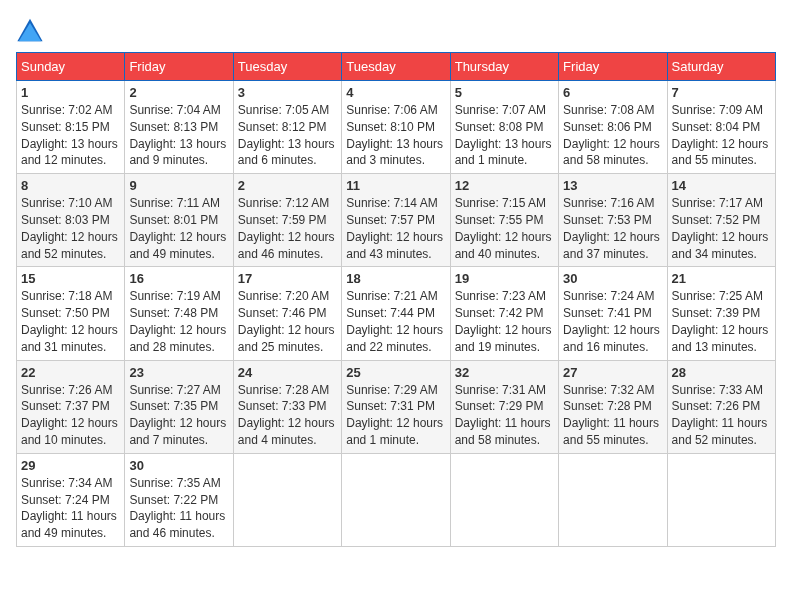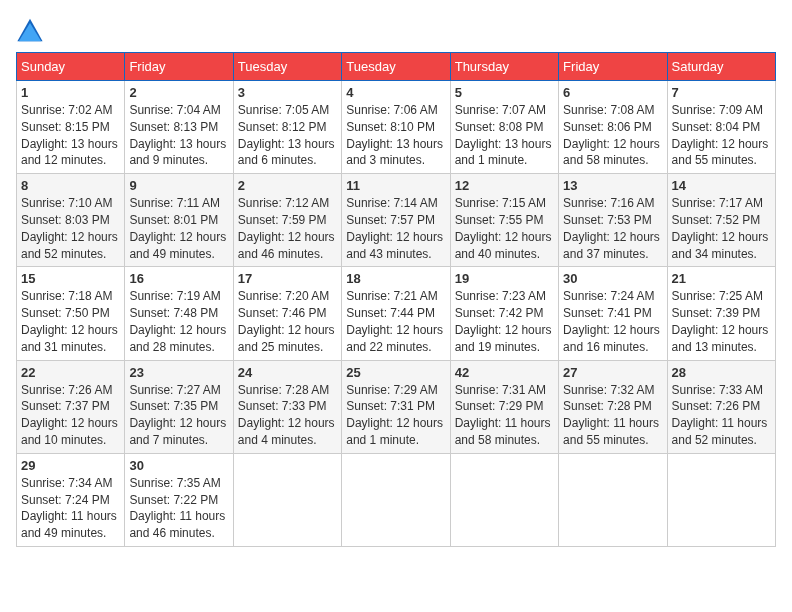--- a/index.html
+++ b/index.html
@@ -211,21 +211,21 @@
         </td>
         <td>
           <span class="day-number">24</span>
           <span class="day-detail">Sunrise: 7:28 AM<br>Sunset: 7:33 PM<br>Daylight: 12 hours and 4 minutes.</span>
         </td>
         <td>
           <span class="day-number">25</span>
           <span class="day-detail">Sunrise: 7:29 AM<br>Sunset: 7:31 PM<br>Daylight: 12 hours and 1 minute.</span>
         </td>
         <td>
-          <span class="day-number">42</span>
+          <span class="day-number">32</span>
           <span class="day-detail">Sunrise: 7:31 AM<br>Sunset: 7:29 PM<br>Daylight: 11 hours and 58 minutes.</span>
         </td>
         <td>
           <span class="day-number">27</span>
           <span class="day-detail">Sunrise: 7:32 AM<br>Sunset: 7:28 PM<br>Daylight: 11 hours and 55 minutes.</span>
         </td>
         <td>
           <span class="day-number">28</span>
           <span class="day-detail">Sunrise: 7:33 AM<br>Sunset: 7:26 PM<br>Daylight: 11 hours and 52 minutes.</span>
         </td>

